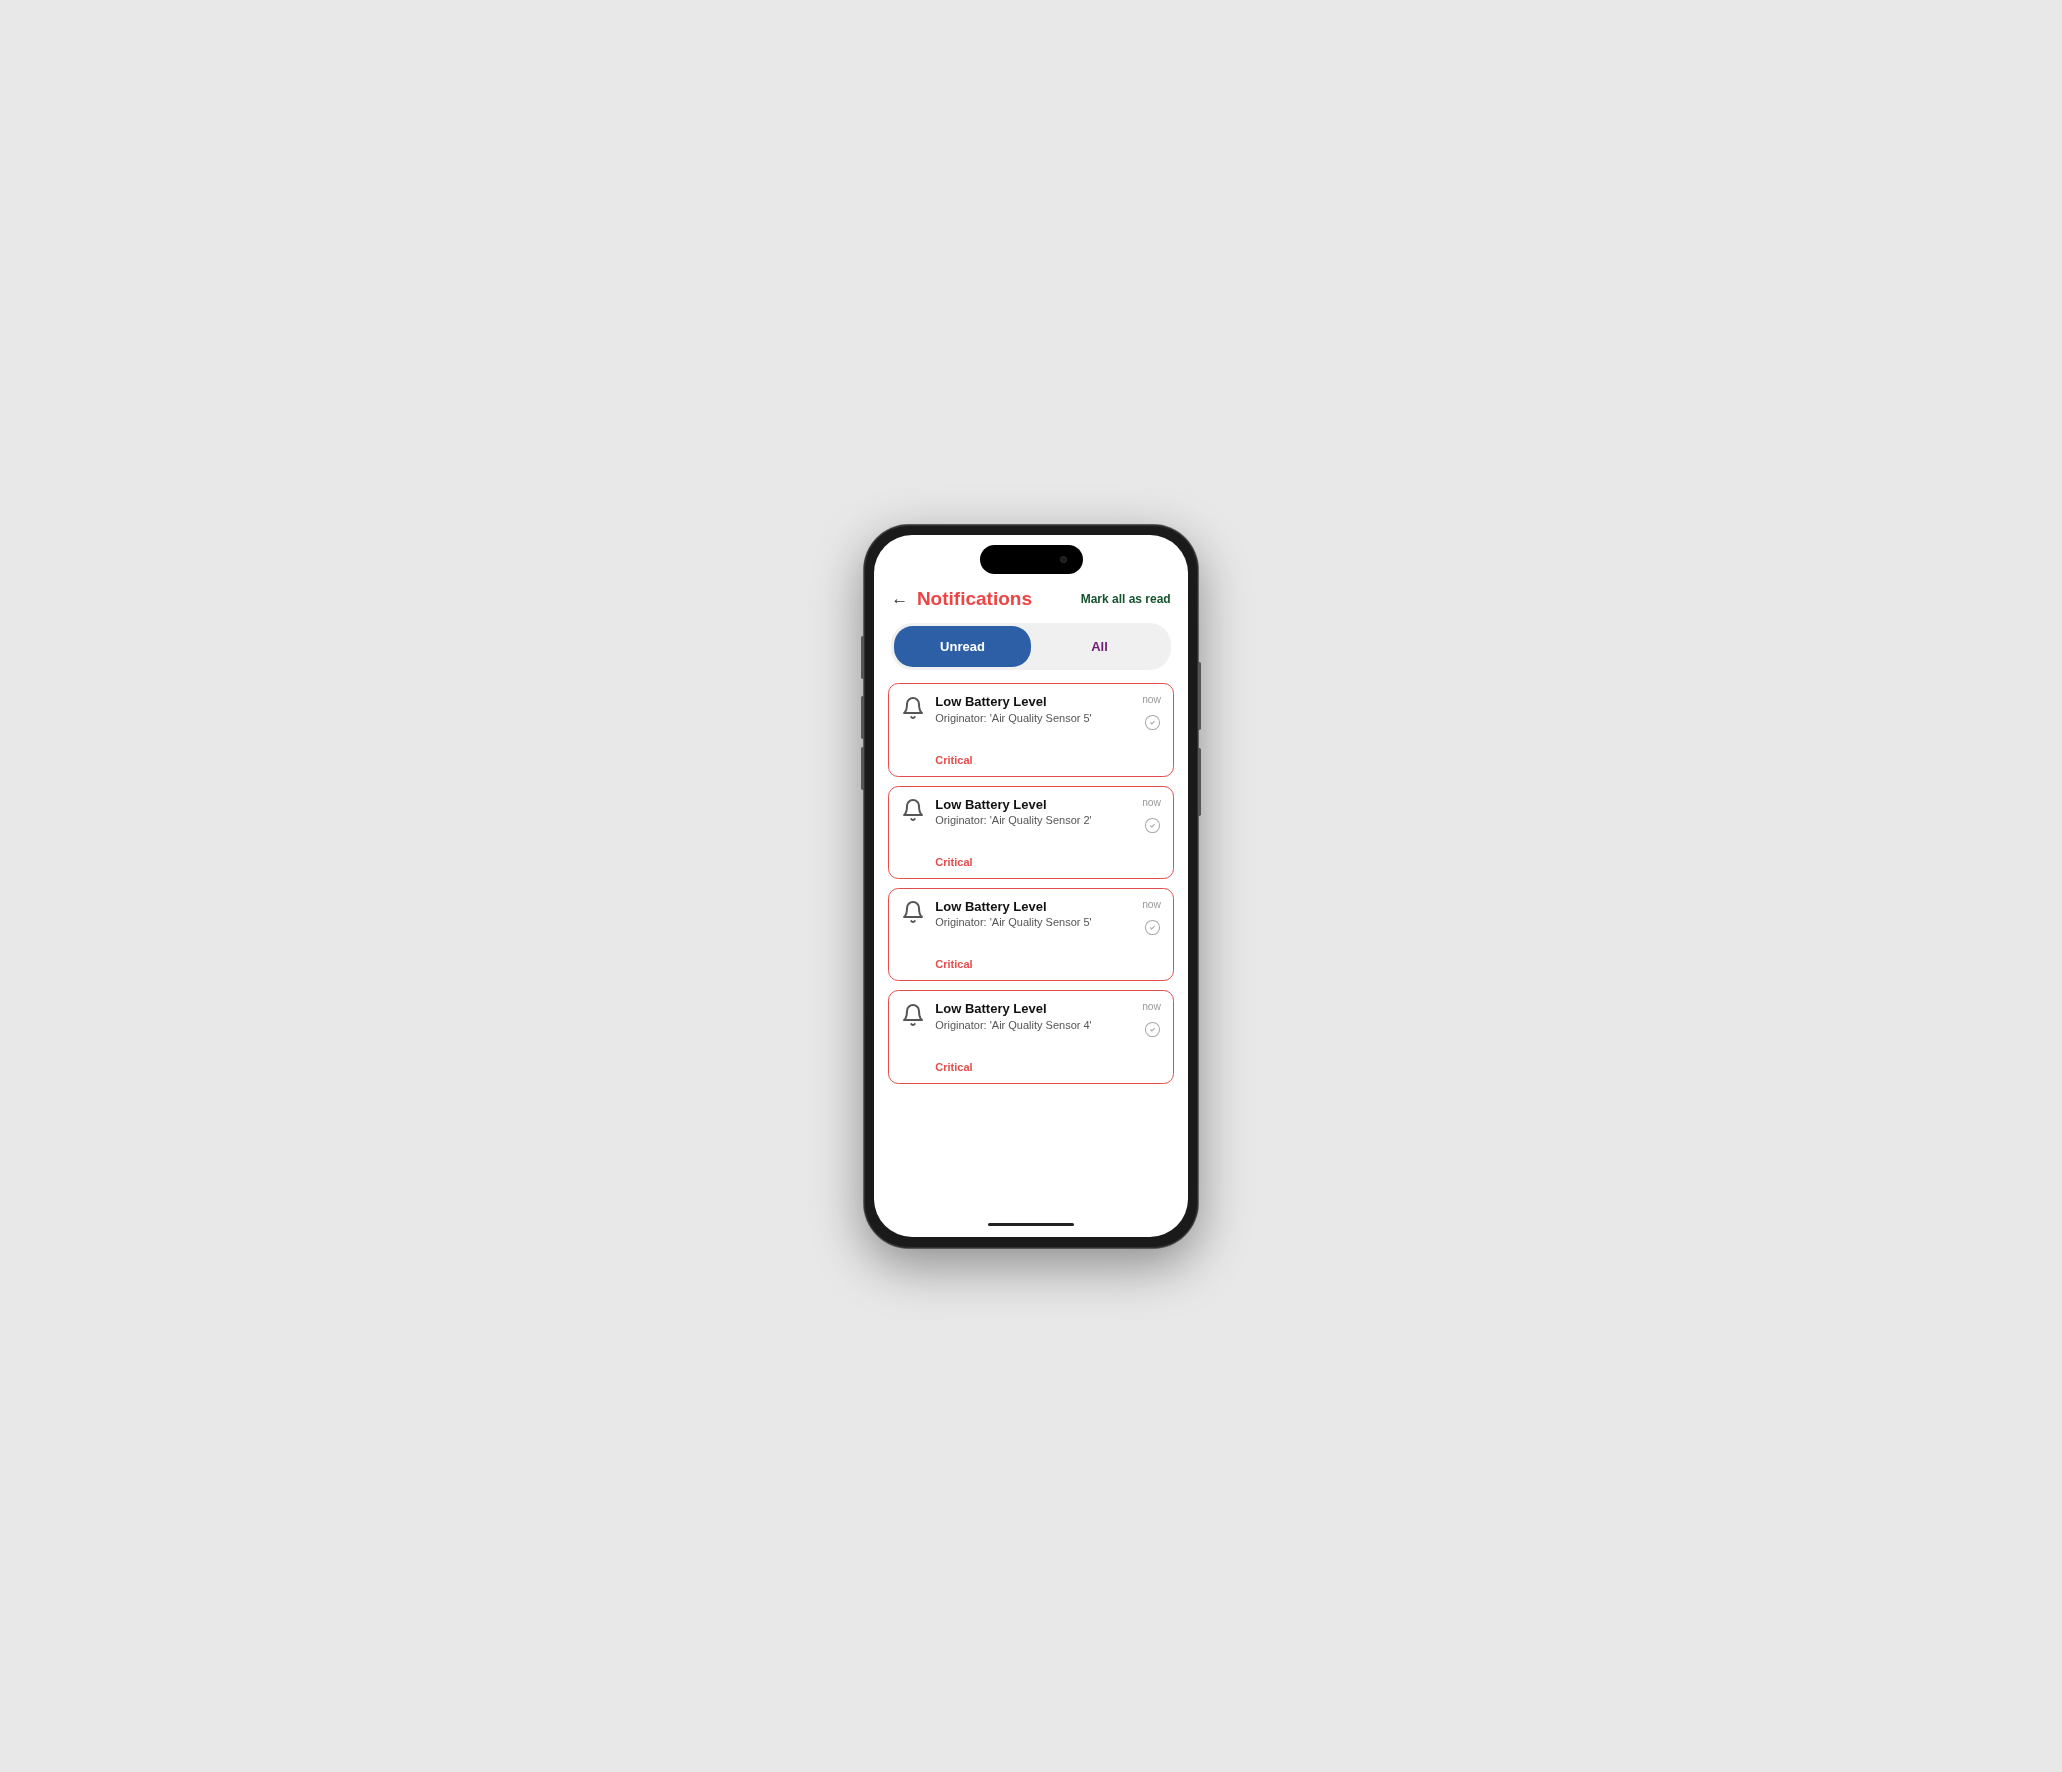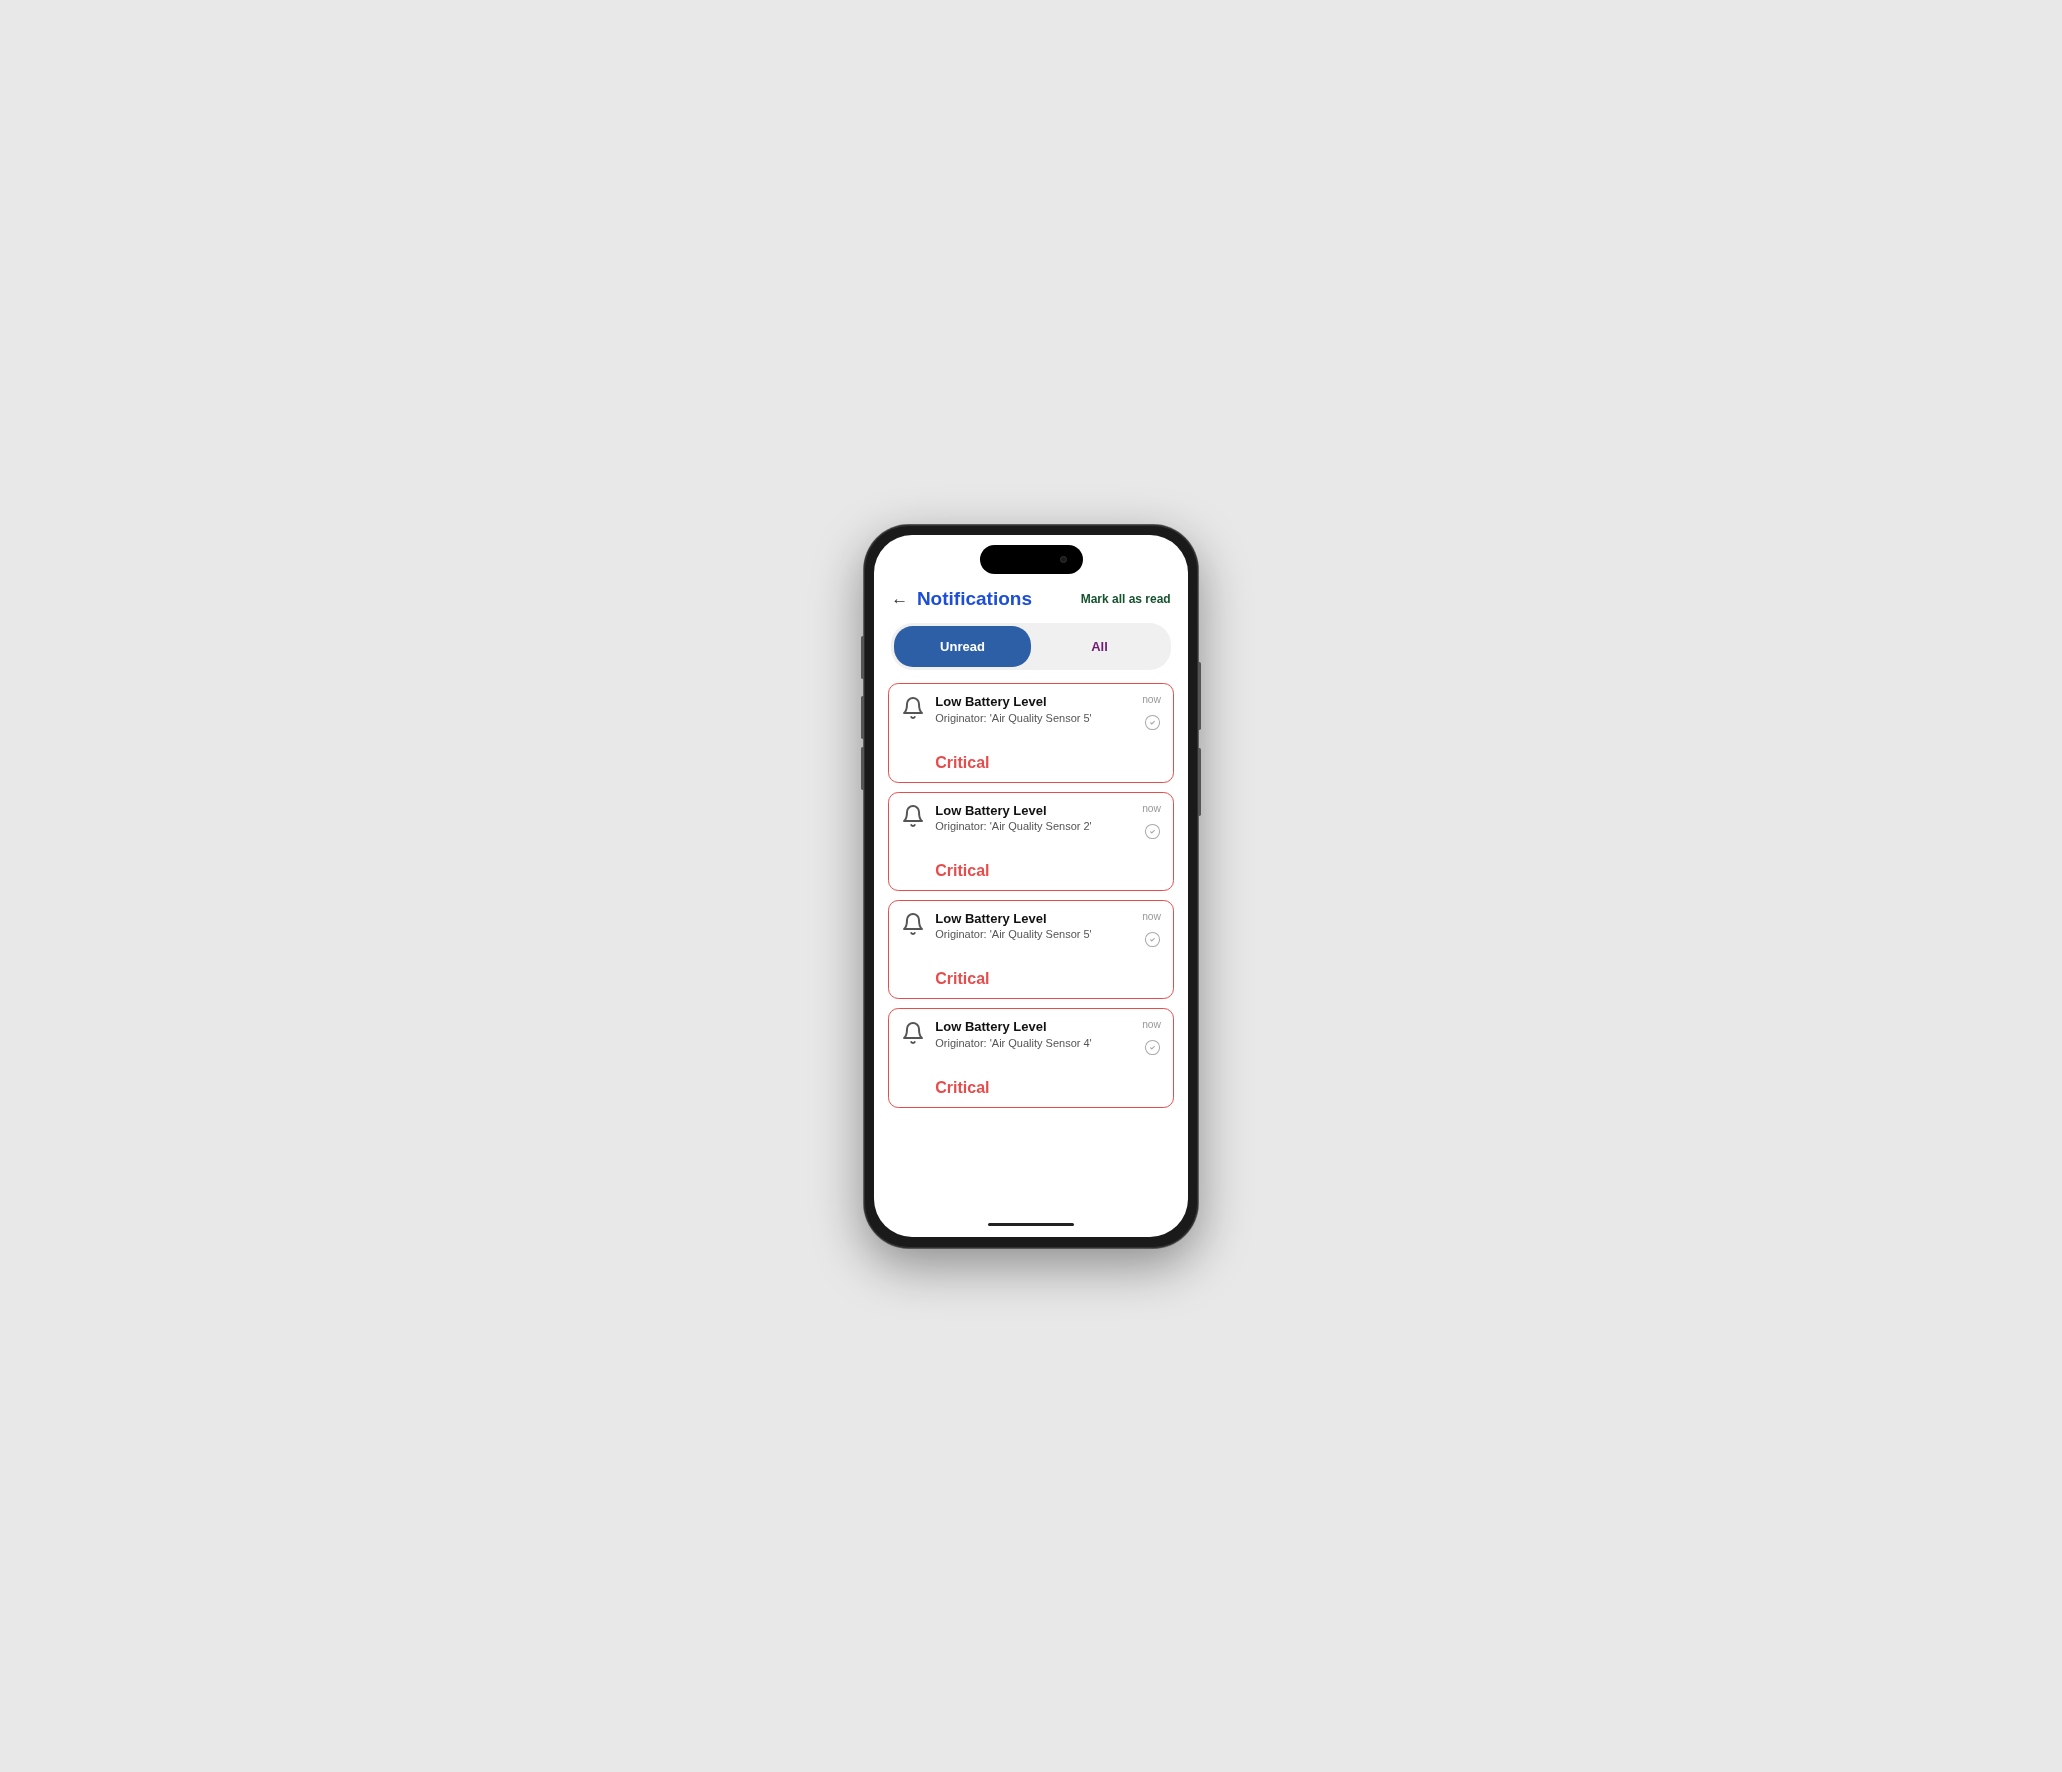--- a/index.html
+++ b/index.html
@@ -107,21 +107,21 @@
 
     .back-arrow {
       font-size: 17px;
       color: #333;
       cursor: pointer;
     }
 
     .page-title {
       font-size: 19px;
       font-weight: 700;
-      color: #1d4ed8;
+      color: #ef4444;
     }
 
     .mark-all-read {
       font-size: 12px;
       font-weight: 600;
       color: #14532d;
       cursor: pointer;
     }
 
     
@@ -195,21 +195,21 @@
       margin-bottom: 2.6px;
     }
 
     .notification-originator {
       font-size: 11px;
       color: #555;
       margin-bottom: 3.4px;
     }
 
     .notification-badge {
-      font-size: 16px;
+      font-size: 11px;
       font-weight: 700;
       color: #e74c4c;
       margin-top: 30px;
     }
 
     .notification-meta {
       display: flex;
       flex-direction: column;
       align-items: flex-end;
       gap: 9px;

